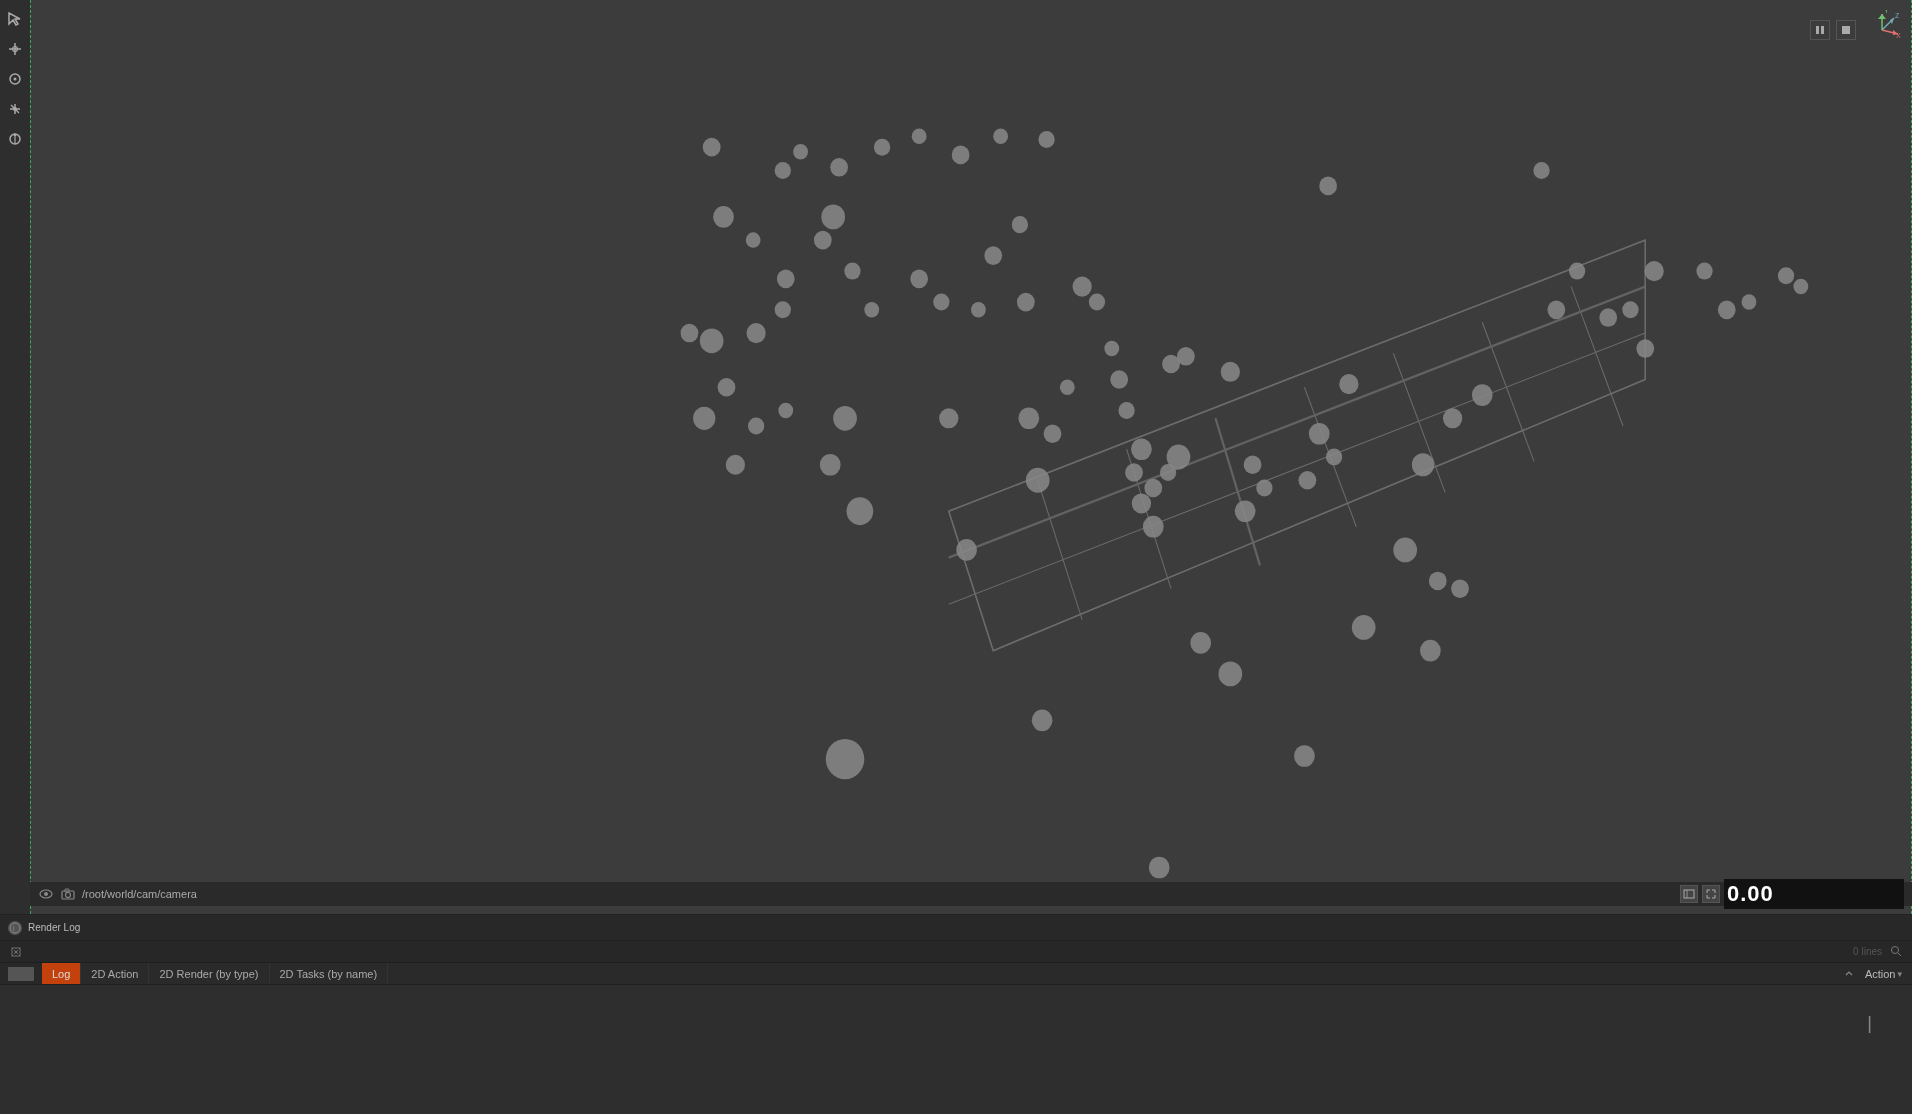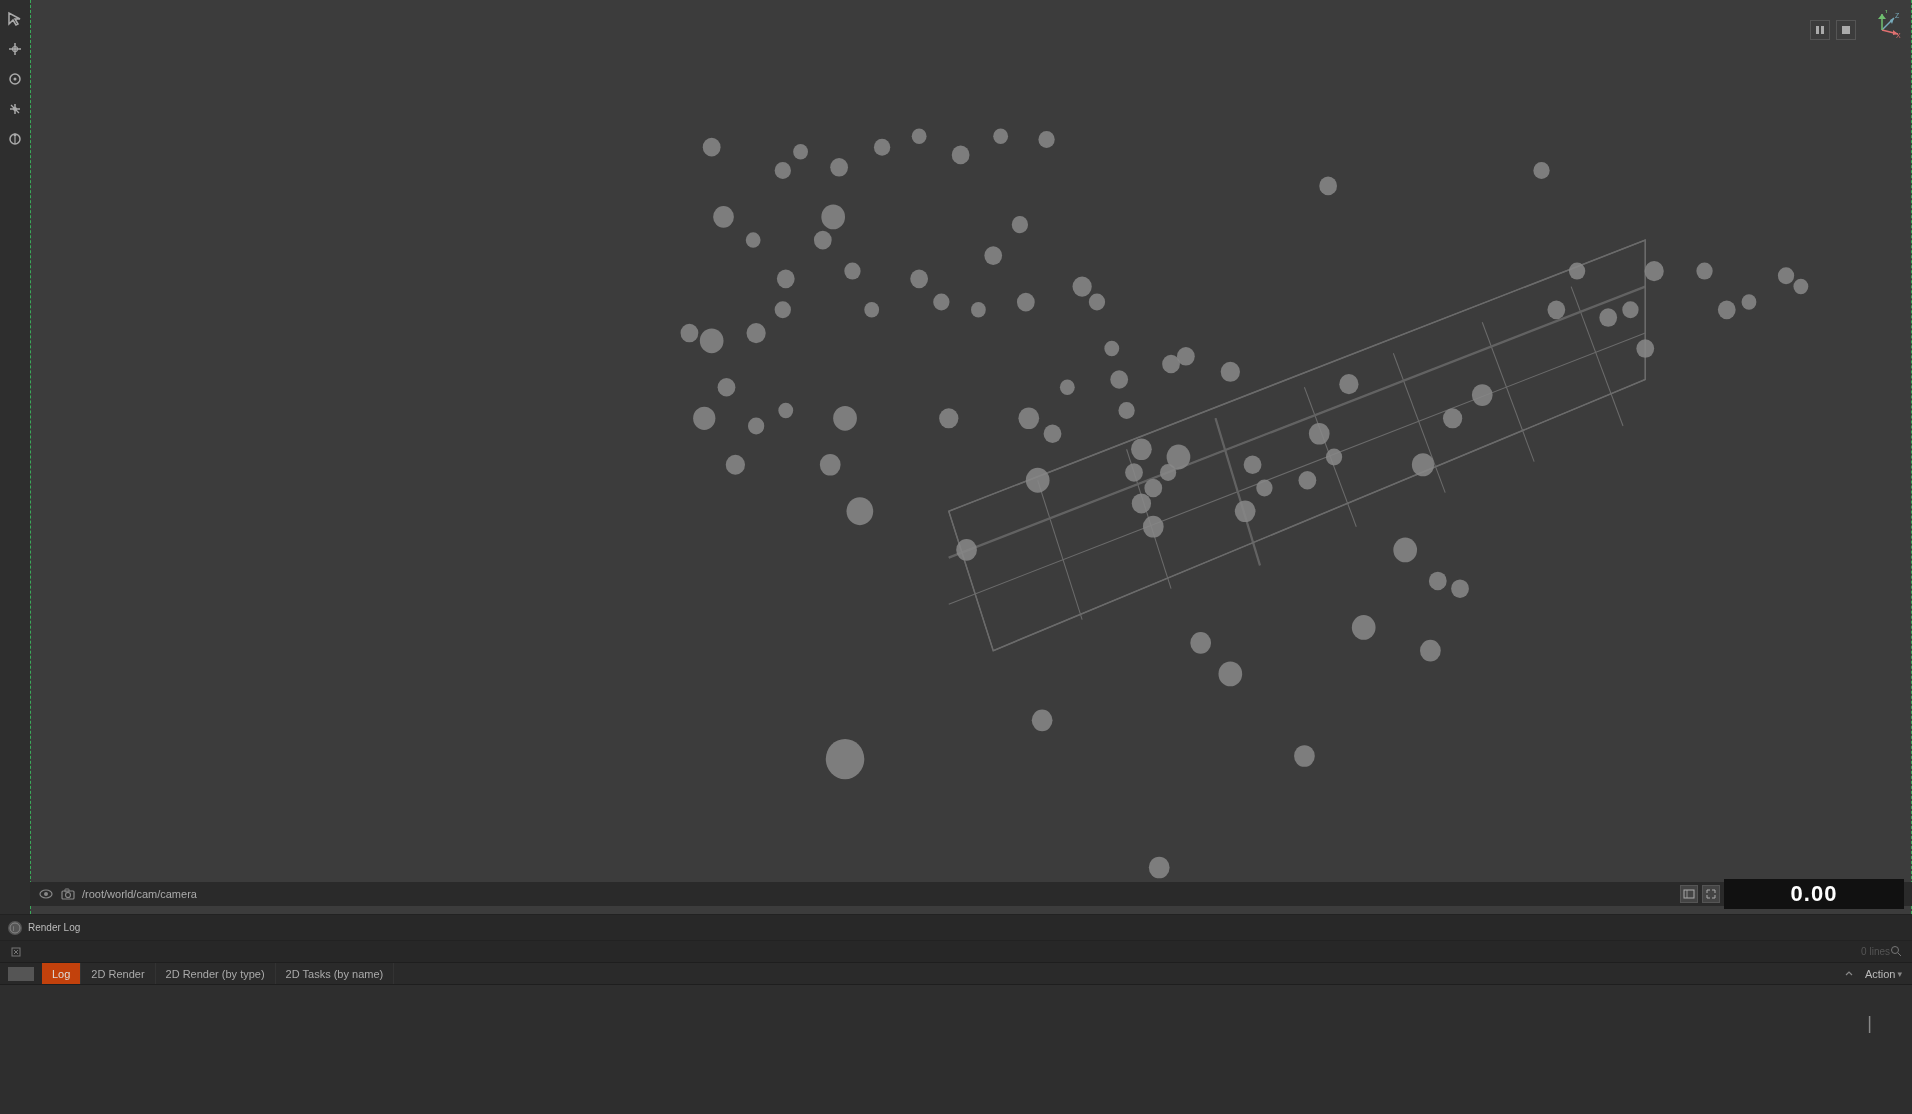--- a/index.html
+++ b/index.html
@@ -146,23 +146,23 @@
       display: flex;
       align-items: center;
       gap: 4px;
     }
 
     .time-display {
       background: #111;
       color: #fff;
       font-size: 22px;
       font-weight: bold;
-      padding: 2px 29px;
+      padding: 2px 3px;
       min-width: 180px;
-      text-align: center;
+      text-align: left;
       letter-spacing: 1px;
     }
 
     .time-display span.decimal {
       font-size: 22px;
       font-weight: bold;
     }
 
     .small-btn {
       width: 18px;
@@ -297,20 +297,21 @@
       align-items: center;
       padding: 0 8px;
       gap: 4px;
       border-bottom: 1px solid #1e1e1e;
     }
 
     .secondary-right {
       margin-left: auto;
       display: flex;
       align-items: center;
+      gap: 8px;
     }
 
     .lines-count {
       font-size: 10px;
       color: #555;
     }
 
     .search-icon-btn {
       width: 14px;
       height: 14px;
@@ -587,21 +588,21 @@
             <line x1="8" y1="8" x2="11" y2="11" stroke="#777" stroke-width="1"></line>
           </svg>
         </div>
       </div>
     </div>
 
     <div style="display:flex; align-items:center; height:22px; background:#282828; border-bottom:1px solid #1e1e1e;">
       <div style="width:26px; height:14px; background:#555; margin: 0 8px; flex-shrink:0;"></div>
       <div class="bottom-panel-tabs" style="flex:1; height:100%; display:flex; align-items:center; border:none; padding:0;">
         <div class="panel-tab active">Log</div>
-        <div class="panel-tab">2D Render</div>
+        <div class="panel-tab">2D Action</div>
         <div class="panel-tab">2D Render (by type)</div>
         <div class="panel-tab">2D Tasks (by name)</div>
         <div class="bottom-panel-tabs-right" style="margin-left:auto; padding-right:6px;">
           <div class="toolbar-small-btn">
             <svg width="10" height="10" viewBox="0 0 10 10">
               <polyline points="2,6 5,3 8,6" stroke="#888" stroke-width="1.2" fill="none"></polyline>
             </svg>
           </div>
           <div class="action-dropdown">
             <span>Action</span>

